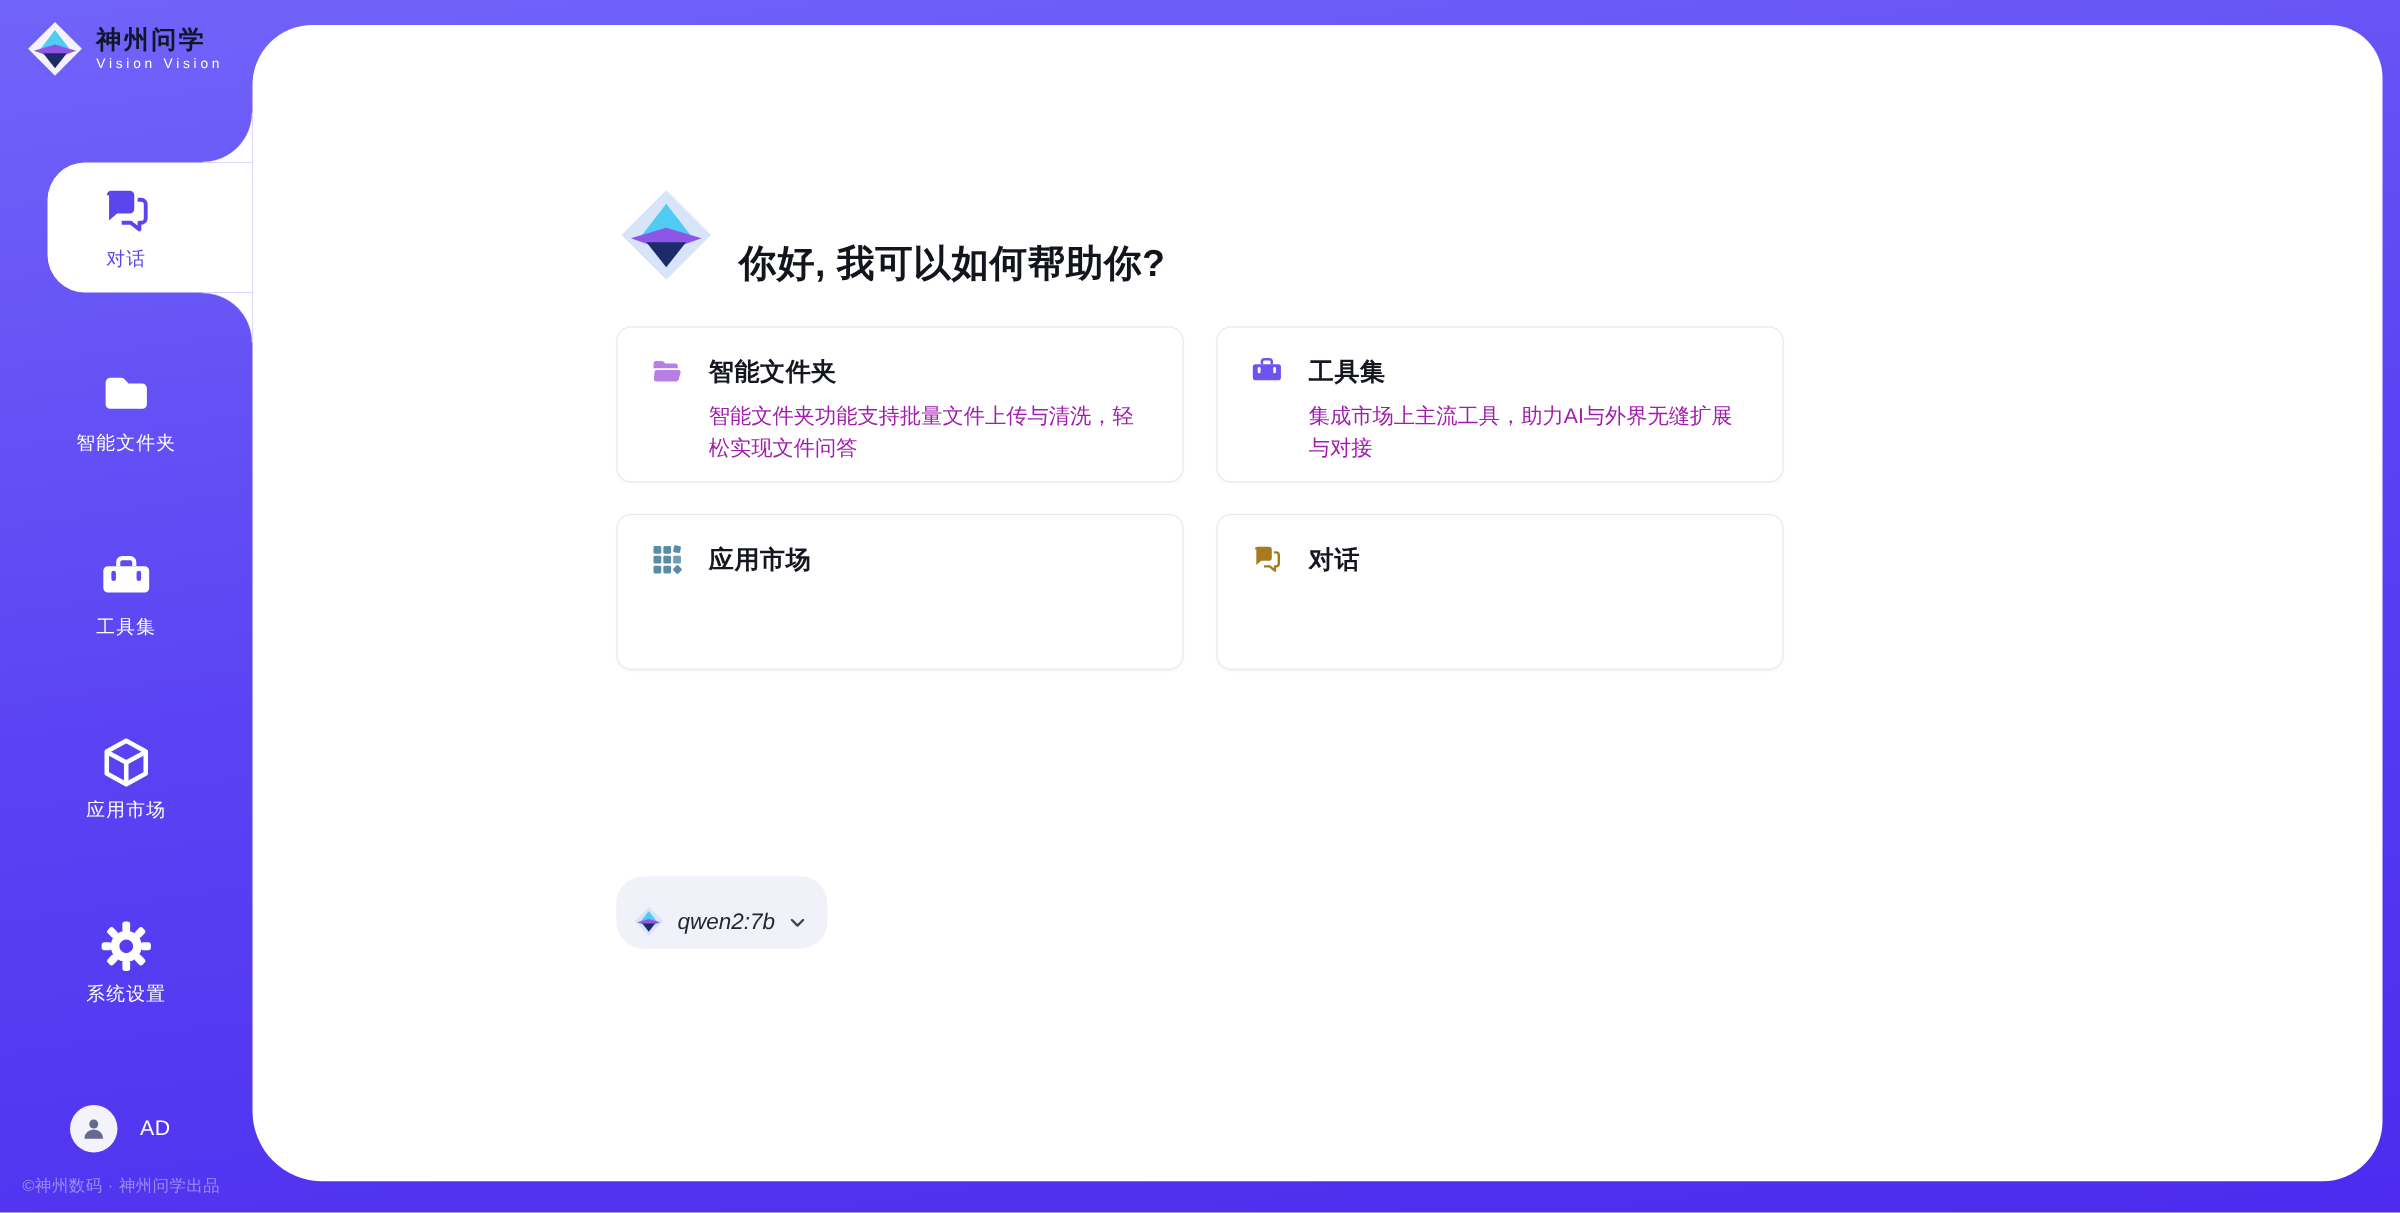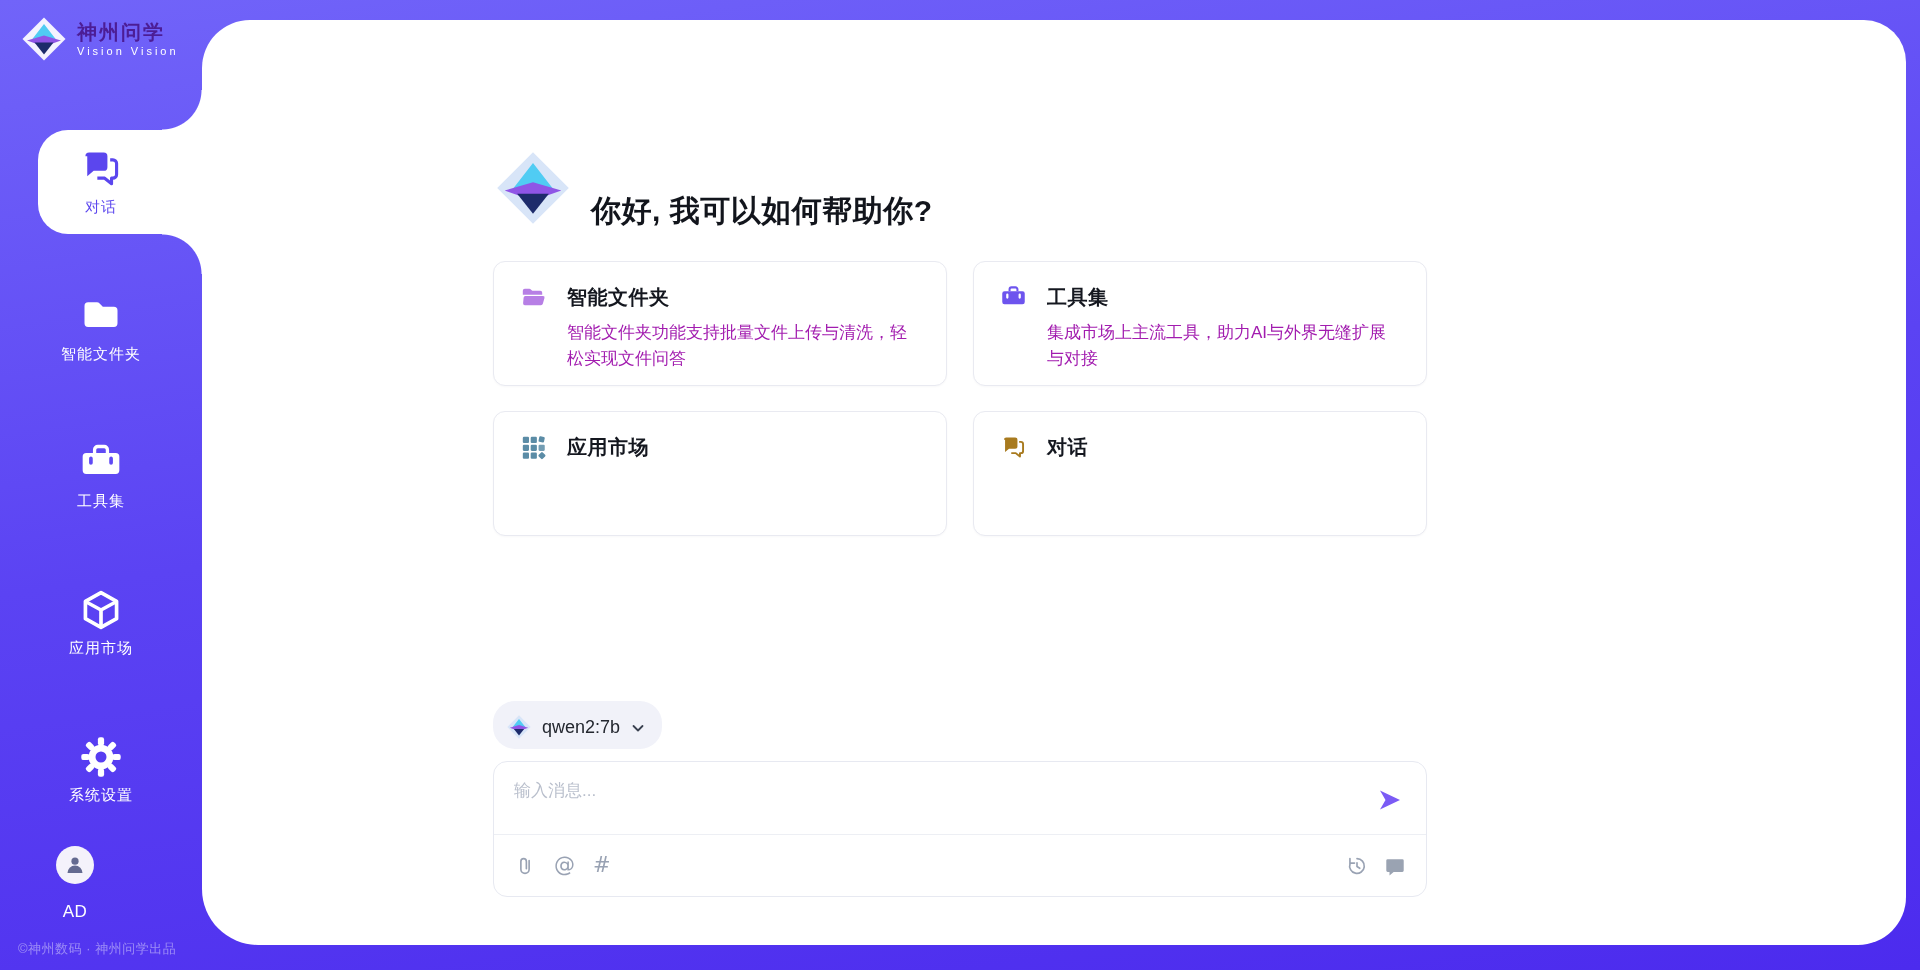--- a/index.html
+++ b/index.html
@@ -11,37 +11,37 @@
   
   .main-panel{
     position:absolute;left:202px;top:20px;right:14px;bottom:25px;
     background:#ffffff;border-radius:48px 42px 48px 56px;z-index:1;
   }
 
   
   .sidebar{position:absolute;left:0;top:0;width:202px;height:100%;z-index:2;}
   .logo-row{position:absolute;top:15px;left:20px;display:flex;align-items:center;gap:9px;}
   .logo-mark{width:48px;height:48px;}
-  .logo-text-cn{font-size:20px;font-weight:700;color:#4c1d95;letter-spacing:2px;line-height:1.1;}
+  .logo-text-cn{font-size:20px;font-weight:700;color:#0f172a;letter-spacing:2px;line-height:1.1;}
   .logo-text-en{font-size:11px;color:#ffffff;letter-spacing:3px;margin-top:2px;}
 
   .nav{position:absolute;top:130px;left:0;width:202px;}
   .nav-item{position:relative;height:104px;margin-bottom:43px;color:#ffffff;cursor:pointer;}
   .nav-item.active{color:#5b46ee;}
   .nav-bg{position:absolute;left:38px;right:0;top:0;bottom:0;background:#fff;border-radius:30px 0 0 30px;}
   .nav-bg::before{content:"";position:absolute;right:0;top:-40px;width:40px;height:40px;
     background:radial-gradient(circle 40px at 0 0,rgba(255,255,255,0) 39px,#ffffff 40px);}
   .nav-bg::after{content:"";position:absolute;right:0;top:100%;width:40px;height:40px;
     background:radial-gradient(circle 40px at 0 100%,rgba(255,255,255,0) 39px,#ffffff 40px);}
   .nav-content{position:relative;width:202px;height:104px;display:flex;flex-direction:column;
     align-items:center;justify-content:center;gap:7px;}
   .nav-icon{width:44px;height:44px;display:block;}
   .nav-label{font-size:15px;letter-spacing:1px;}
 
-  .user-row{position:absolute;left:56px;bottom:48px;display:flex;align-items:center;gap:18px;cursor:pointer;flex-direction:column;}
+  .user-row{position:absolute;left:56px;bottom:48px;display:flex;align-items:center;gap:18px;cursor:pointer;}
   .avatar{width:38px;height:38px;border-radius:50%;background:#f4f2fb;display:flex;
     align-items:center;justify-content:center;}
   .user-name{font-size:17px;color:#fff;letter-spacing:.5px;}
   .side-footer{position:absolute;left:18px;bottom:12px;font-size:13px;color:rgba(255,255,255,.42);
     letter-spacing:.5px;white-space:nowrap;}
 
   
   .content{width:934px;margin:0 auto;padding-top:148px;position:relative;z-index:3;}
   .greeting-row{display:flex;align-items:center;gap:18px;height:80px;margin-bottom:33px;}
   .greeting-logo{width:80px;height:80px;}
@@ -49,22 +49,22 @@
 
   .cards{display:grid;grid-template-columns:1fr 1fr;gap:25px 26px;}
   .card{border:1px solid #e9eaf1;border-radius:12px;background:#fff;height:125px;
     padding:22px 26px;box-sizing:border-box;cursor:pointer;box-shadow:0 1px 2px rgba(25,30,50,.03);}
   .card-head{display:flex;align-items:center;gap:20px;}
   .card-icon{width:27px;height:27px;flex:0 0 27px;}
   .card-title{font-size:20px;font-weight:700;color:#14171f;letter-spacing:.5px;}
   .card-desc{margin:9px 0 0 47px;font-size:17px;line-height:1.5;color:#a21caf;}
 
   .pill-row{margin-top:165px;}
-  .model-pill{display:inline-flex;align-items:center;gap:10px;height:44px;padding:4px 16px 0 13px;
-    background:#f1f2f9;border-radius:22px;cursor:pointer;}
+  .model-pill{display:inline-flex;align-items:center;gap:10px;height:44px;padding:14px 16px 0 13px;
+    background:#f1f2f9;border-radius:22px;cursor:pointer;font-style:italic;}
   .model-pill .mini-logo{width:26px;height:26px;}
   .model-name{font-size:18px;color:#23272f;}
   .chevron{width:16px;height:16px;margin-top:2px;}
 
   .composer{margin-top:12px;height:136px;border:1px solid #e7e9f1;border-radius:14px;
     position:relative;background:#fff;box-sizing:border-box;}
   .composer textarea{width:calc(100% - 96px);height:60px;margin:0;padding:17px 0 0 20px;border:none;
     outline:none;resize:none;font-size:17px;color:#2a2f3a;background:transparent;
     font-family:"Liberation Sans","DejaVu Sans",sans-serif;}
   .composer textarea::placeholder{color:#b9bfcc;}
@@ -255,39 +255,13 @@
       <svg class="mini-logo" viewBox="0 0 48 48">
           <use href="#def-diamond"></use>
         </svg>
       <span class="model-name">qwen2:7b</span>
       <svg class="chevron" viewBox="0 0 16 16">
         <path d="M3.5 6 8 10.5 12.5 6" fill="none" stroke="#3a4150" stroke-width="1.8" stroke-linecap="round" stroke-linejoin="round"></path>
       </svg>
     </div>
   </div>
 
-  <div class="composer">
-    <textarea placeholder="输入消息..." style=""></textarea>
-    <svg class="send-btn" viewBox="0 0 26 26">
-      <path fill="#7b5bf5" d="M3 3.5 23 13 3 22.5 8.5 13 Z"></path>
-    </svg>
-
-    <div class="composer-toolbar">
-      <div class="tb-left">
-        <svg class="tb-icon" viewBox="0 0 24 24">
-          <path d="M16.5 6v9.5a4.5 4.5 0 0 1-9 0V7a3 3 0 0 1 6 0v8" fill="none" stroke="#99a2b3" stroke-width="1.8" stroke-linecap="round"></path>
-        </svg>
-        <span class="tb-glyph">@</span>
-        <span class="tb-glyph">#</span>
-      </div>
-      <div class="tb-right">
-        <svg class="tb-icon" viewBox="0 0 24 24">
-          <path d="M12 4a8 8 0 1 1-7.6 5.4" fill="none" stroke="#99a2b3" stroke-width="1.8" stroke-linecap="round"></path>
-          <path d="M4.3 3.8v5h5" fill="none" stroke="#99a2b3" stroke-width="1.8" stroke-linecap="round" stroke-linejoin="round"></path>
-          <path d="M12 8.5v4l3 2" fill="none" stroke="#99a2b3" stroke-width="1.8" stroke-linecap="round" stroke-linejoin="round"></path>
-        </svg>
-        <svg class="tb-icon" viewBox="0 0 24 24">
-          <path fill="#9aa3b2" d="M4 4.5h16A1.5 1.5 0 0 1 21.5 6v11a1.5 1.5 0 0 1-1.5 1.5h-9.5l-4.5 3.8V18.5H4A1.5 1.5 0 0 1 2.5 17V6A1.5 1.5 0 0 1 4 4.5z"></path>
-        </svg>
-      </div>
-    </div>
-  </div>
 </div>
 
 </body></html>

